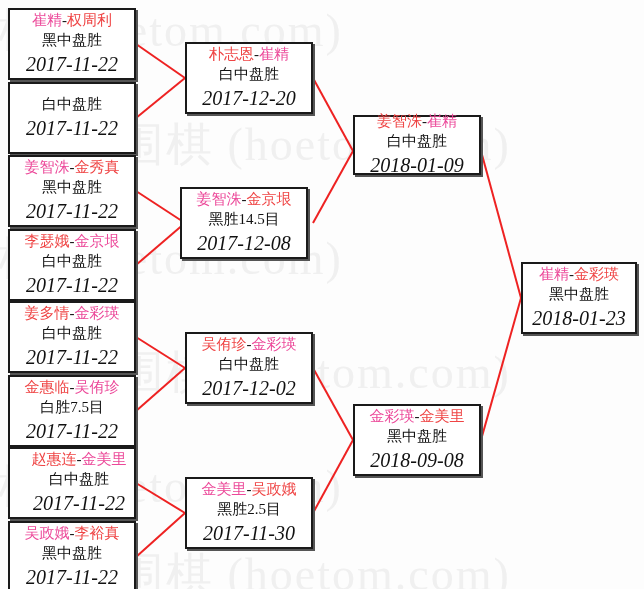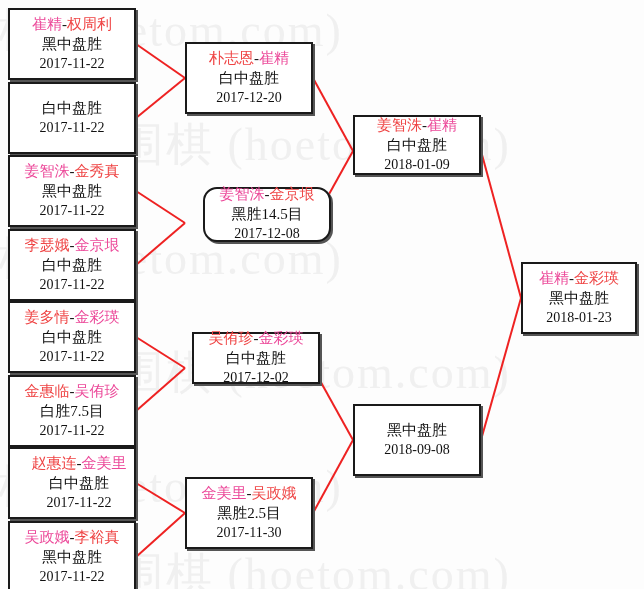--- a/index.html
+++ b/index.html
@@ -73,22 +73,23 @@
   }
   .winner-name { color: #ec4899; }
   .loser-name  { color: #ef4444; margin-top: 24px; }
   .sep { color: #111111; }
   .result-line {
     white-space: nowrap;
     font-size: 15px;
   }
   .date-line {
     white-space: nowrap;
-    font-size: 14px;
+    font-size: 20px;
     font-family: "Liberation Serif", "DejaVu Serif", serif;
+    font-style: italic;
   }
 </style>
 </head>
 <body>
 
 <div id="bracket-root">
 
   <div id="watermark-layer">
       <div class="watermark-row" style="left: -50px; top: 8px; color: rgb(240, 240, 240);">围棋 (hoetom.com)</div>
       <div class="watermark-row" style="left: 118px; top: 122px; color: rgb(240, 240, 240);">围棋 (hoetom.com)</div>
@@ -153,41 +154,42 @@
       <div class="match-box" style="left: 8px; top: 521px; width: 128px; height: 72px;">
         <div class="players-line"><span class="winner-name">吴政娥</span><span class="sep">-</span><span class="loser-name">李裕真</span></div>
         <div class="result-line">黑中盘胜</div>
         <div class="date-line">2017-11-22</div>
       </div>
       <div class="match-box" style="left: 185px; top: 42px; width: 128px; height: 72px;">
         <div class="players-line"><span class="loser-name">朴志恩</span><span class="sep">-</span><span class="winner-name">崔精</span></div>
         <div class="result-line">白中盘胜</div>
         <div class="date-line">2017-12-20</div>
       </div>
-      <div class="match-box" style="left: 203px; top: 187px; width: 128px; height: 55px; border-radius: 14px;">
+      <div class="match-box" style="left: 180px; top: 187px; width: 128px; height: 72px;">
         <div class="players-line"><span class="winner-name">姜智洙</span><span class="sep">-</span><span class="loser-name">金京垠</span></div>
         <div class="result-line">黑胜14.5目</div>
         <div class="date-line">2017-12-08</div>
       </div>
-      <div class="match-box" style="left: 192px; top: 332px; width: 128px; height: 52px;">
+      <div class="match-box" style="left: 185px; top: 332px; width: 128px; height: 72px;">
         <div class="players-line"><span class="loser-name">吴侑珍</span><span class="sep">-</span><span class="winner-name">金彩瑛</span></div>
         <div class="result-line">白中盘胜</div>
         <div class="date-line">2017-12-02</div>
       </div>
       <div class="match-box" style="left: 185px; top: 477px; width: 128px; height: 72px;">
         <div class="players-line"><span class="winner-name">金美里</span><span class="sep">-</span><span class="loser-name">吴政娥</span></div>
         <div class="result-line">黑胜2.5目</div>
         <div class="date-line">2017-11-30</div>
       </div>
       <div class="match-box" style="left: 353px; top: 115px; width: 128px; height: 60px;">
         <div class="players-line"><span class="loser-name">姜智洙</span><span class="sep">-</span><span class="winner-name">崔精</span></div>
         <div class="result-line">白中盘胜</div>
         <div class="date-line">2018-01-09</div>
       </div>
       <div class="match-box" style="left: 353px; top: 404px; width: 128px; height: 72px;">
+        <div class="players-line"><span class="winner-name">金彩瑛</span><span class="sep">-</span><span class="loser-name">金美里</span></div>
         <div class="result-line">黑中盘胜</div>
         <div class="date-line">2018-09-08</div>
       </div>
       <div class="match-box" style="left: 521px; top: 262px; width: 116px; height: 72px;">
         <div class="players-line"><span class="winner-name">崔精</span><span class="sep">-</span><span class="loser-name">金彩瑛</span></div>
         <div class="result-line">黑中盘胜</div>
         <div class="date-line">2018-01-23</div>
       </div>
     </div>
 

